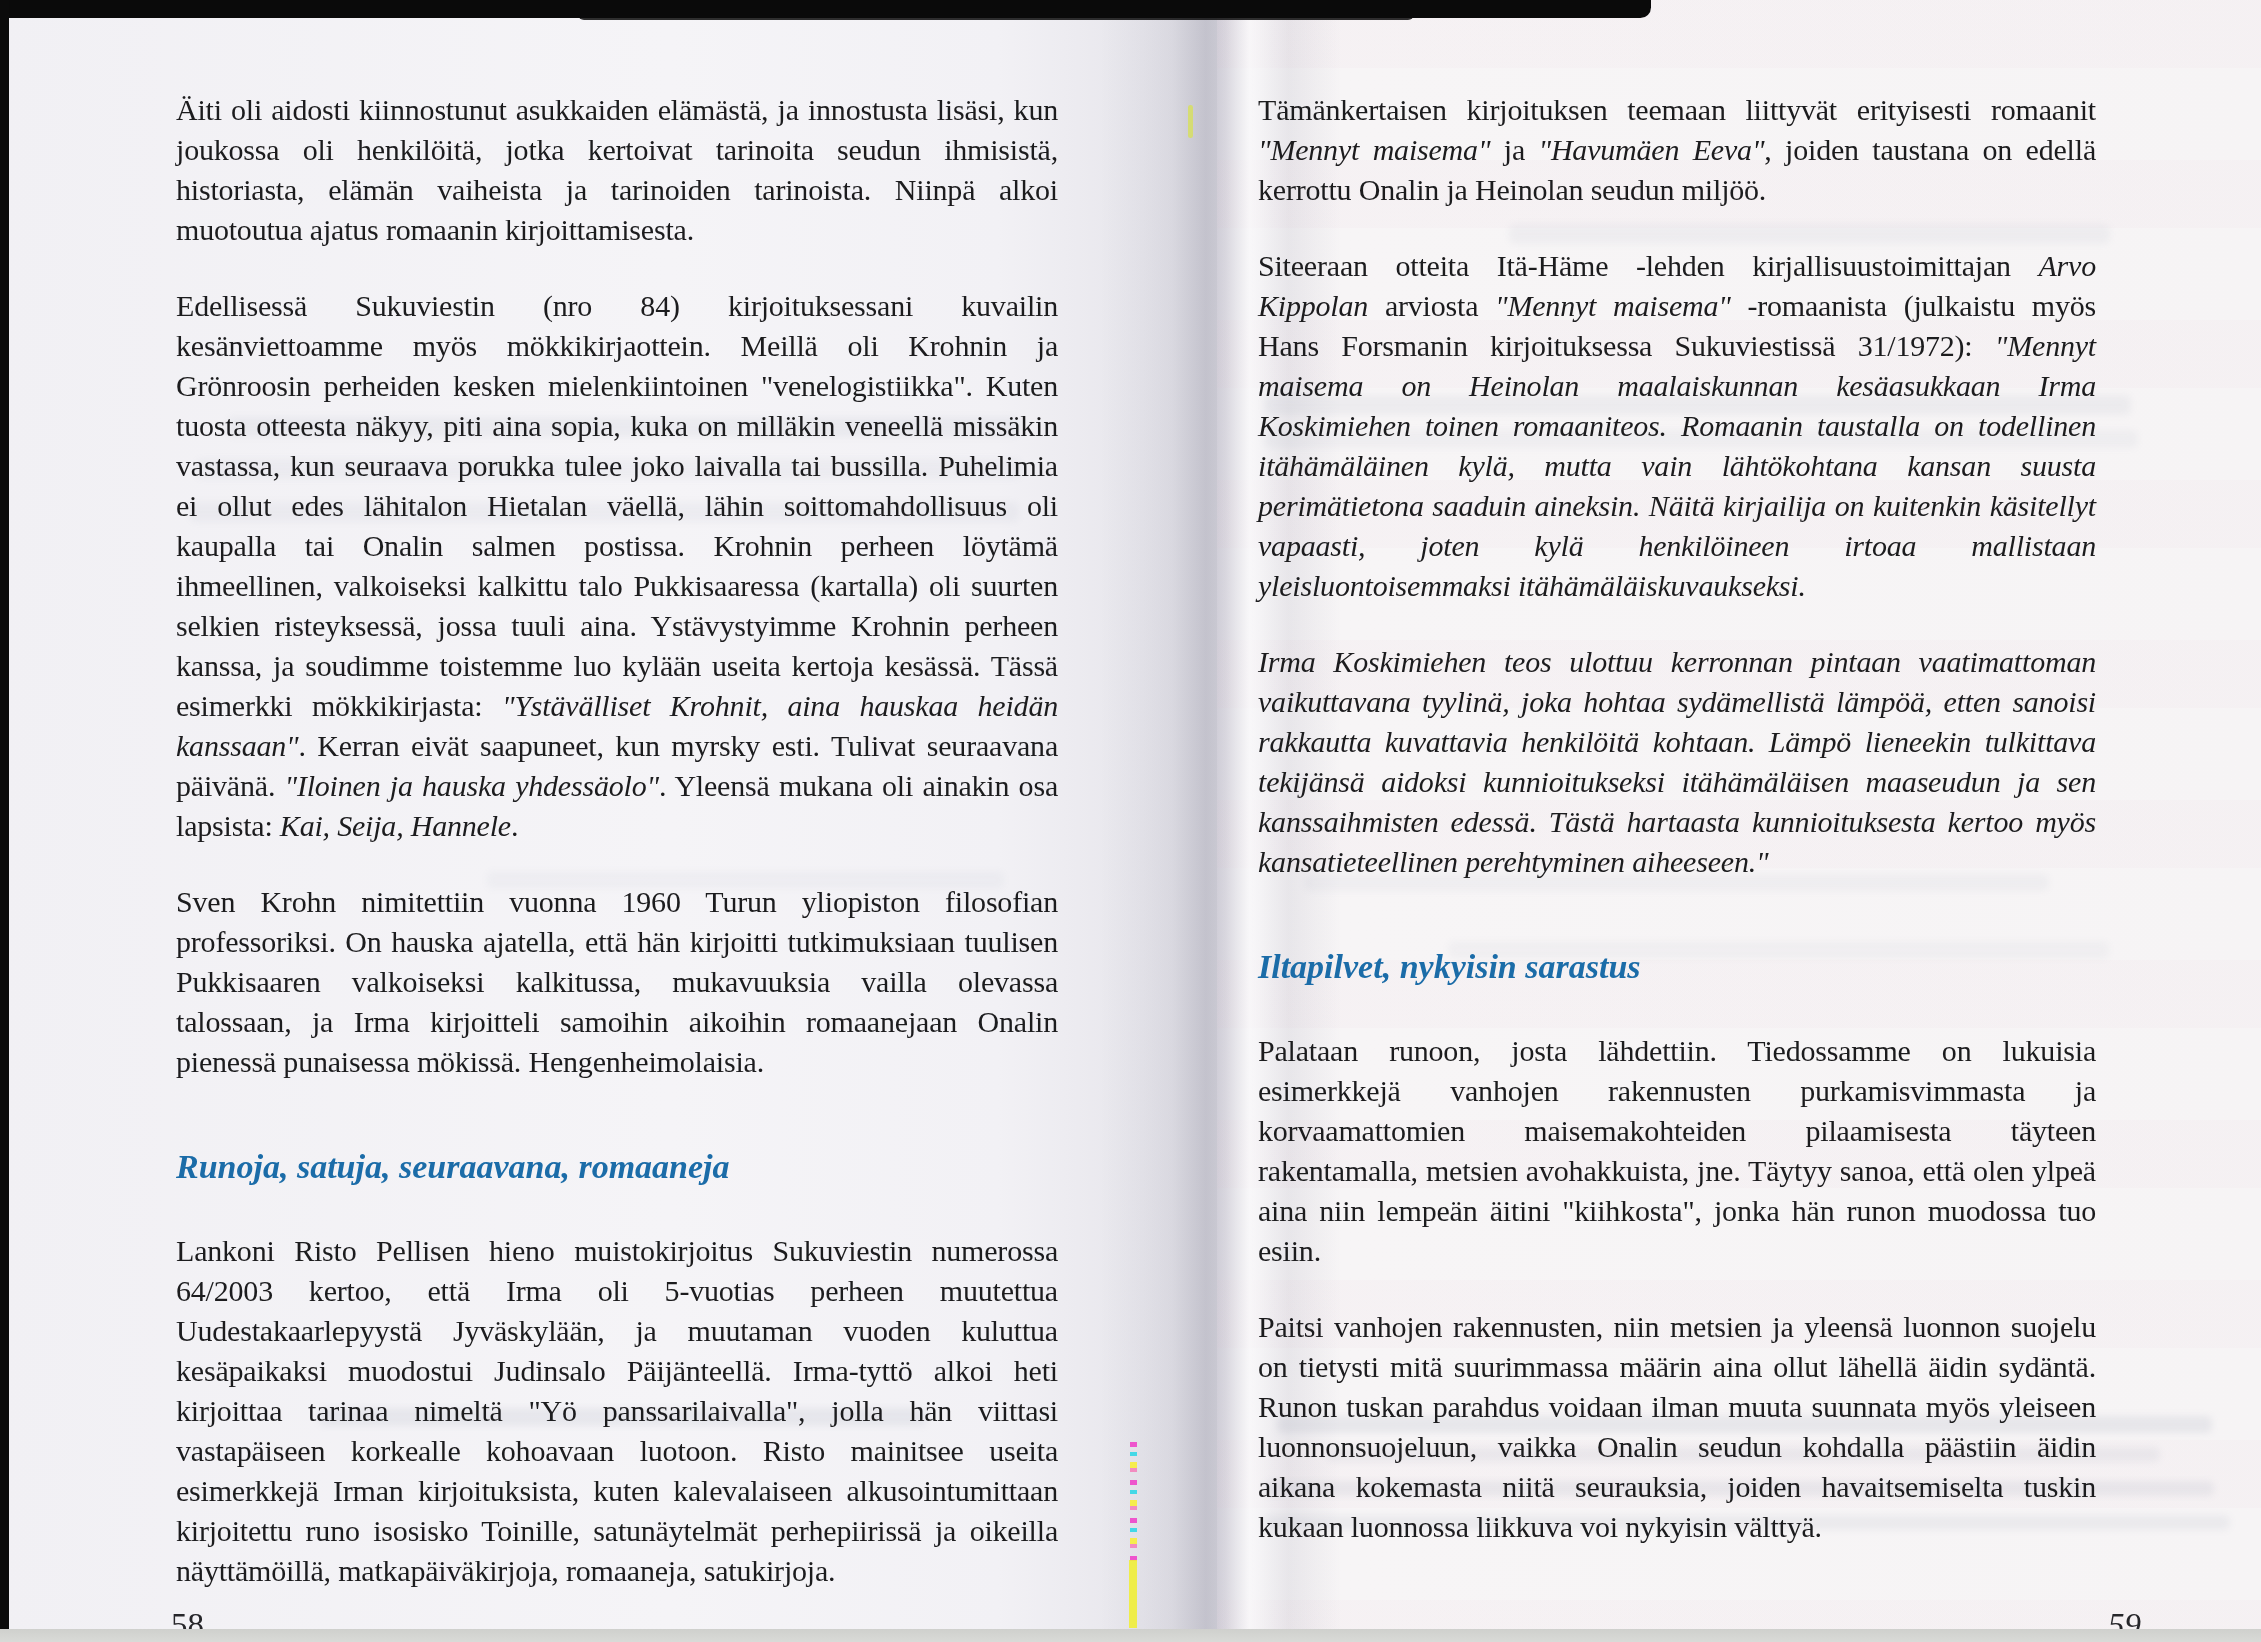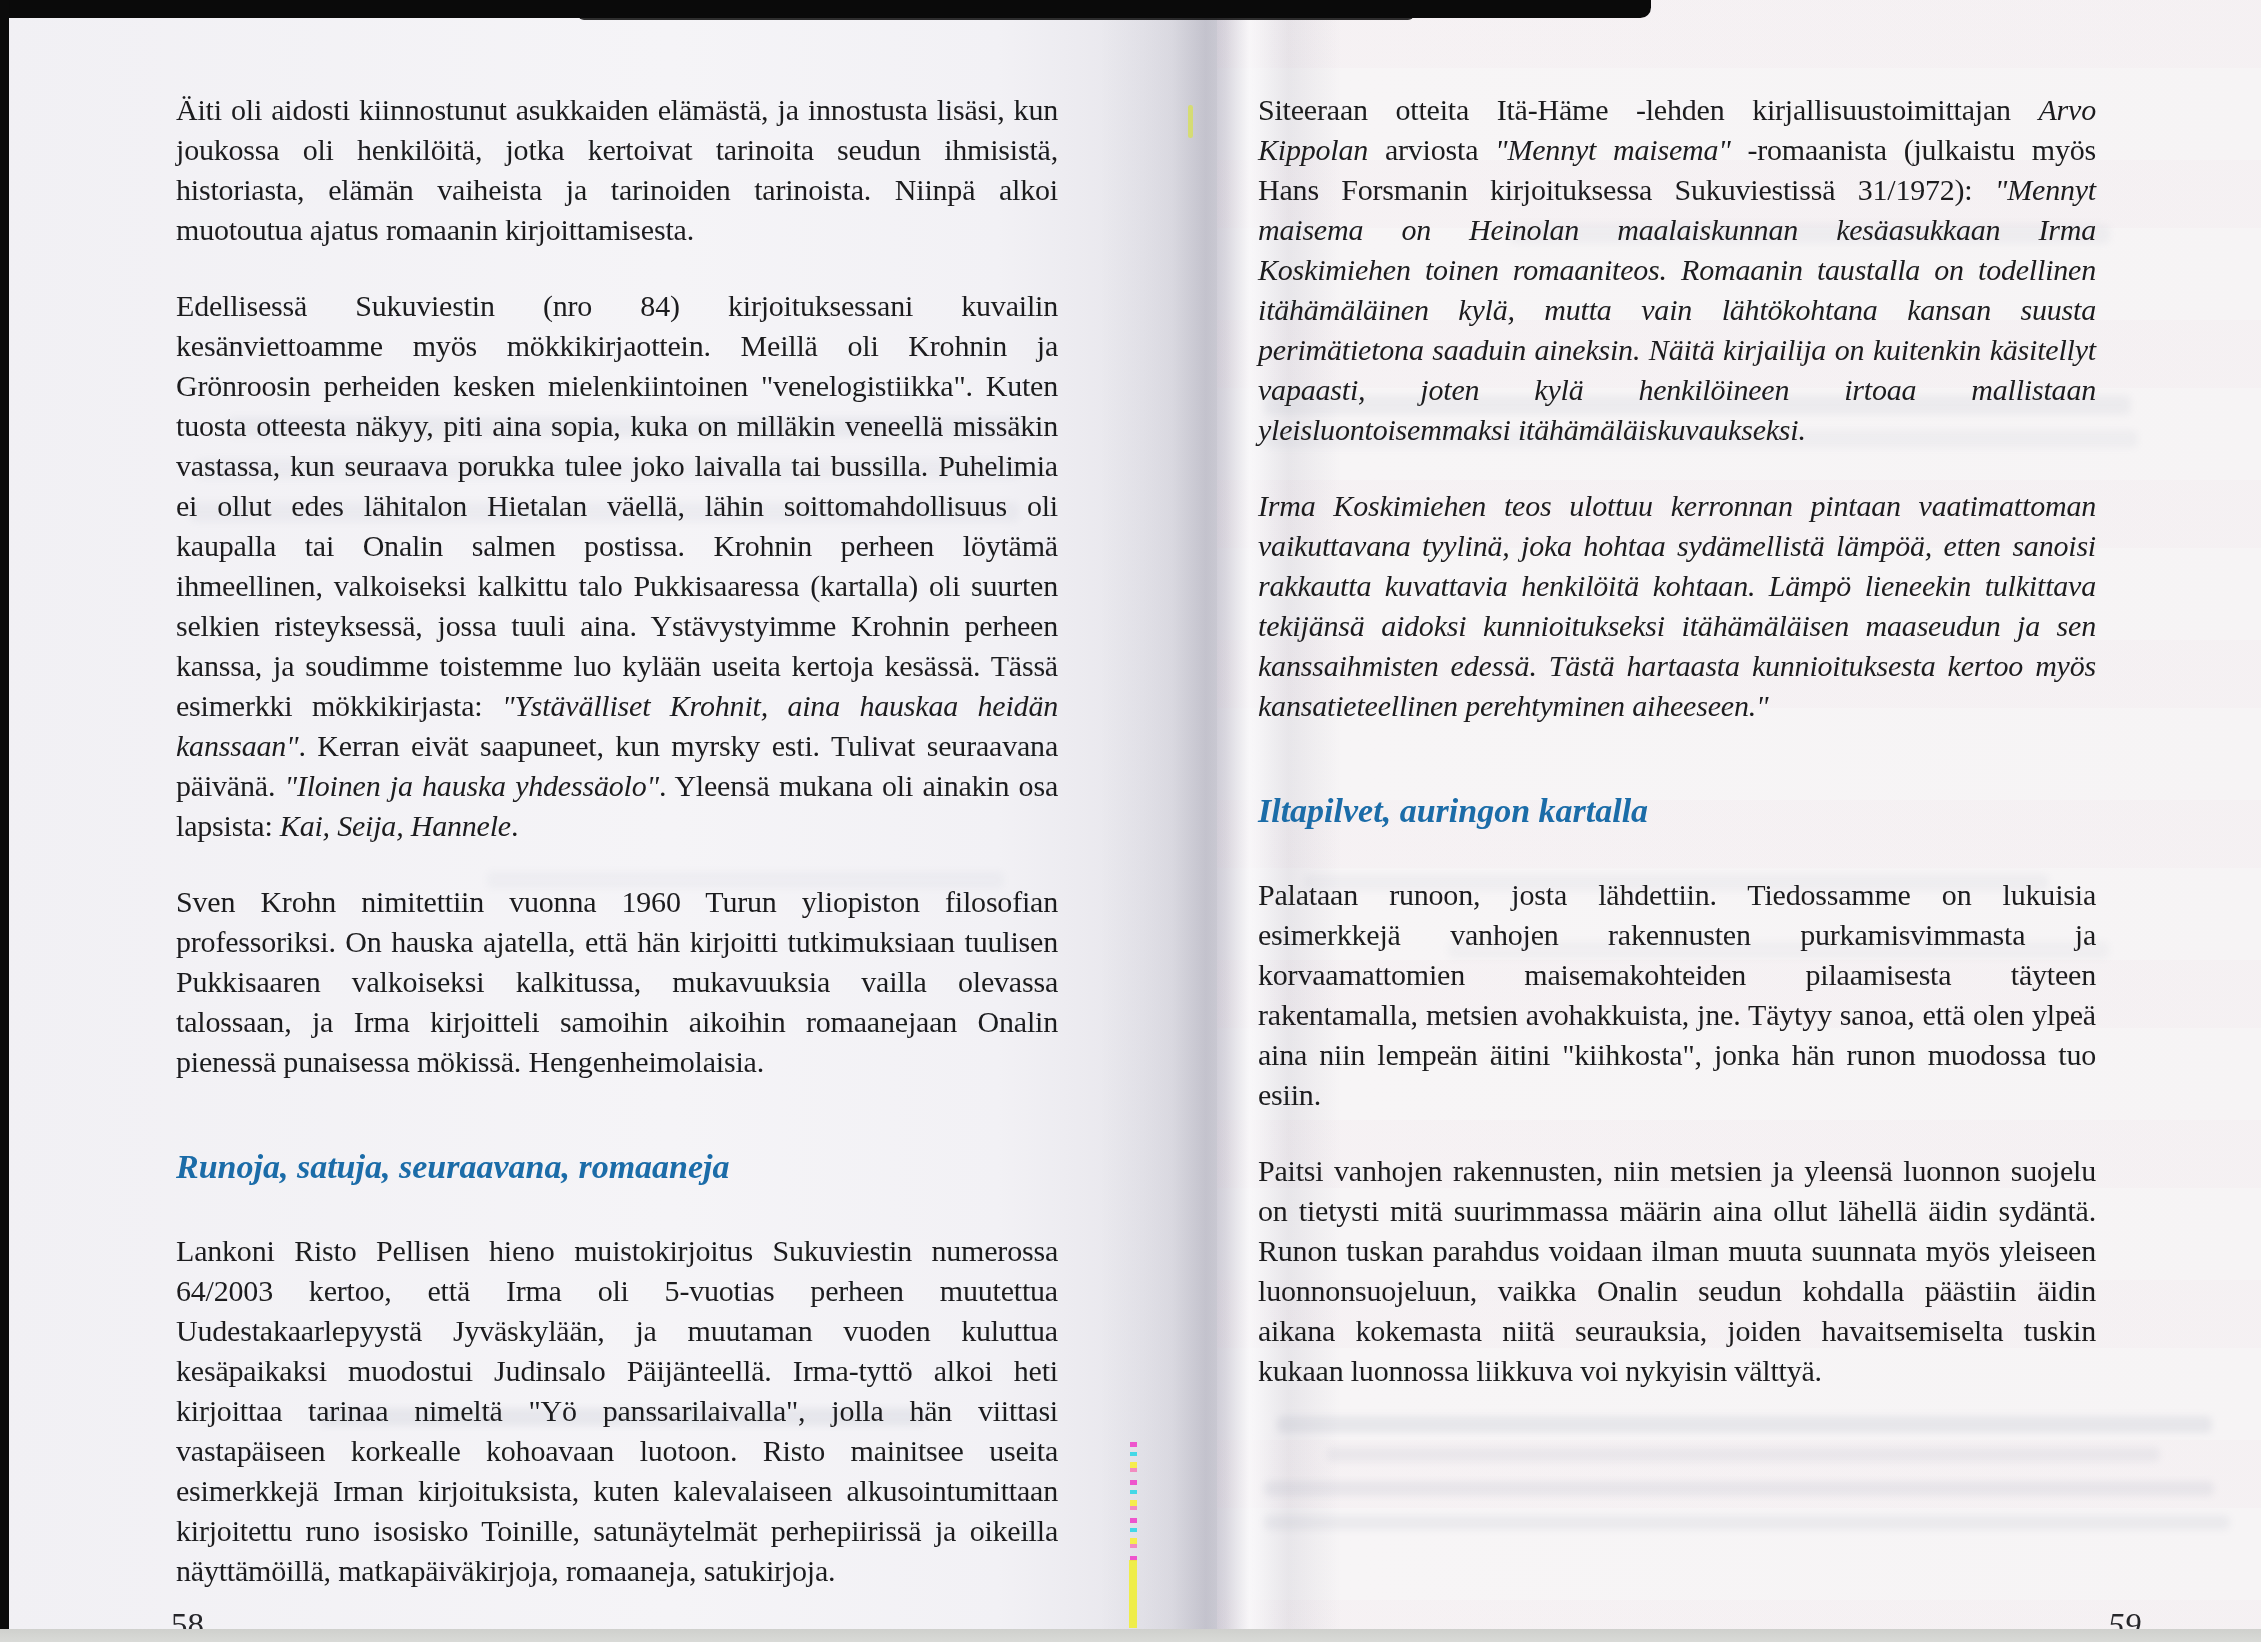--- a/index.html
+++ b/index.html
@@ -131,23 +131,24 @@
   <div class="ghost" style="left:1264px;top:1515px;width:966px;height:15px;opacity:.10"></div>
 
   <div id="left-col" class="text-col">
       <p class="body-paragraph"><span>Äiti oli aidosti kiinnostunut asukkaiden elämästä, ja innostusta lisäsi, kun joukossa oli henkilöitä, jotka kertoivat tarinoita seudun ihmisistä, historiasta, elämän vaiheista ja tarinoiden tarinoista. Niinpä alkoi muotoutua ajatus romaanin kirjoittamisesta.</span></p>
       <p class="body-paragraph"><span>Edellisessä Sukuviestin (nro 84) kirjoituksessani kuvailin kesänviettoamme myös mökkikirjaottein. Meillä oli Krohnin ja Grönroosin perheiden kesken mielenkiintoinen "venelogistiikka". Kuten tuosta otteesta näkyy, piti aina sopia, kuka on milläkin veneellä missäkin vastassa, kun seuraava porukka tulee joko laivalla tai bussilla. Puhelimia ei ollut edes lähitalon Hietalan väellä, lähin soittomahdollisuus oli kaupalla tai Onalin salmen postissa. Krohnin perheen löytämä ihmeellinen, valkoiseksi kalkittu talo Pukkisaaressa (kartalla) oli suurten selkien risteyksessä, jossa tuuli aina. Ystävystyimme Krohnin perheen kanssa, ja soudimme toistemme luo kylään useita kertoja kesässä. Tässä esimerkki mökkikirjasta: </span><span class="italic">"Ystävälliset Krohnit, aina hauskaa heidän kanssaan"</span><span>. Kerran eivät saapuneet, kun myrsky esti. Tulivat seuraavana päivänä. </span><span class="italic">"Iloinen ja hauska yhdessäolo"</span><span>. Yleensä mukana oli ainakin osa lapsista: </span><span class="italic">Kai, Seija, Hannele</span><span>.</span></p>
       <p class="body-paragraph"><span>Sven Krohn nimitettiin vuonna 1960 Turun yliopiston filosofian professoriksi. On hauska ajatella, että hän kirjoitti tutkimuksiaan tuulisen Pukkisaaren valkoiseksi kalkitussa, mukavuuksia vailla olevassa talossaan, ja Irma kirjoitteli samoihin aikoihin romaanejaan Onalin pienessä punaisessa mökissä. Hengenheimolaisia.</span></p>
       <h2 class="section-heading">Runoja, satuja, seuraavana, romaaneja</h2>
       <p class="body-paragraph"><span>Lankoni Risto Pellisen hieno muistokirjoitus Sukuviestin numerossa 64/2003 kertoo, että Irma oli 5-vuotias perheen muutettua Uudestakaarlepyystä Jyväskylään, ja muutaman vuoden kuluttua kesäpaikaksi muodostui Judinsalo Päijänteellä. Irma-tyttö alkoi heti kirjoittaa tarinaa nimeltä "Yö panssarilaivalla", jolla hän viittasi vastapäiseen korkealle kohoavaan luotoon. Risto mainitsee useita esimerkkejä Irman kirjoituksista, kuten kalevalaiseen alkusointumittaan kirjoitettu runo isosisko Toinille, satunäytelmät perhepiirissä ja oikeilla näyttämöillä, matkapäiväkirjoja, romaaneja, satukirjoja.</span></p>
     </div>
   <div id="right-col" class="text-col">
+      <p class="body-paragraph"><span>Tämänkertaisen kirjoituksen teemaan liittyvät erityisesti romaanit </span><span class="italic">"Mennyt maisema"</span><span> ja </span><span class="italic">"Havumäen Eeva"</span><span>, joiden taustana on edellä kerrottu Onalin ja Heinolan seudun miljöö.</span></p>
       <p class="body-paragraph"><span>Siteeraan otteita Itä-Häme -lehden kirjallisuustoimittajan </span><span class="italic">Arvo Kippolan</span><span> arviosta </span><span class="italic">"Mennyt maisema"</span><span> -romaanista (julkaistu myös Hans Forsmanin kirjoituksessa Sukuviestissä 31/1972): </span><span class="italic">"Mennyt maisema on Heinolan maalaiskunnan kesäasukkaan Irma Koskimiehen toinen romaaniteos. Romaanin taustalla on todellinen itähämäläinen kylä, mutta vain lähtökohtana kansan suusta perimätietona saaduin aineksin. Näitä kirjailija on kuitenkin käsitellyt vapaasti, joten kylä henkilöineen irtoaa mallistaan yleisluontoisemmaksi itähämäläiskuvaukseksi.</span></p>
       <p class="body-paragraph all-italic"><span class="italic">Irma Koskimiehen teos ulottuu kerronnan pintaan vaatimattoman vaikuttavana tyylinä, joka hohtaa sydämellistä lämpöä, etten sanoisi rakkautta kuvattavia henkilöitä kohtaan. Lämpö lieneekin tulkittava tekijänsä aidoksi kunnioitukseksi itähämäläisen maaseudun ja sen kanssaihmisten edessä. Tästä hartaasta kunnioituksesta kertoo myös kansatieteellinen perehtyminen aiheeseen."</span></p>
-      <h2 class="section-heading">Iltapilvet, auringon kartalla</h2>
+      <h2 class="section-heading">Iltapilvet, nykyisin sarastus</h2>
       <p class="body-paragraph"><span>Palataan runoon, josta lähdettiin. Tiedossamme on lukuisia esimerkkejä vanhojen rakennusten purkamisvimmasta ja korvaamattomien maisemakohteiden pilaamisesta täyteen rakentamalla, metsien avohakkuista, jne. Täytyy sanoa, että olen ylpeä aina niin lempeän äitini "kiihkosta", jonka hän runon muodossa tuo esiin.</span></p>
       <p class="body-paragraph"><span>Paitsi vanhojen rakennusten, niin metsien ja yleensä luonnon suojelu on tietysti mitä suurimmassa määrin aina ollut lähellä äidin sydäntä. Runon tuskan parahdus voidaan ilman muuta suunnata myös yleiseen luonnonsuojeluun, vaikka Onalin seudun kohdalla päästiin äidin aikana kokemasta niitä seurauksia, joiden havaitsemiselta tuskin kukaan luonnossa liikkuva voi nykyisin välttyä.</span></p>
     </div>
 
   <div id="page-number-left" class="page-number">58</div>
   <div id="page-number-right" class="page-number">59</div>
 
   <div class="scan-top"></div>
   <div class="scan-top-thin"></div>
   <div class="scan-left"></div>

